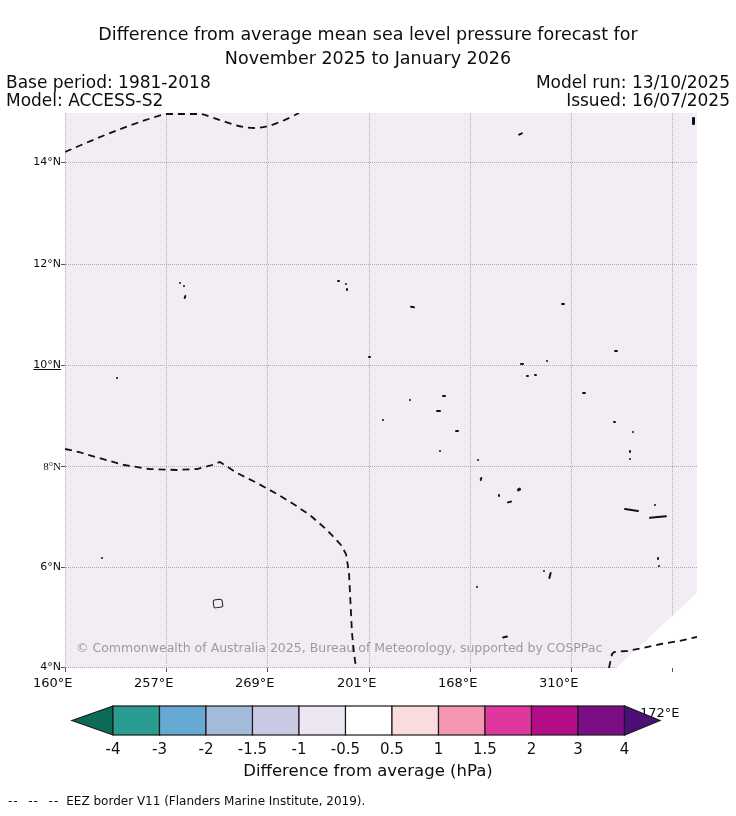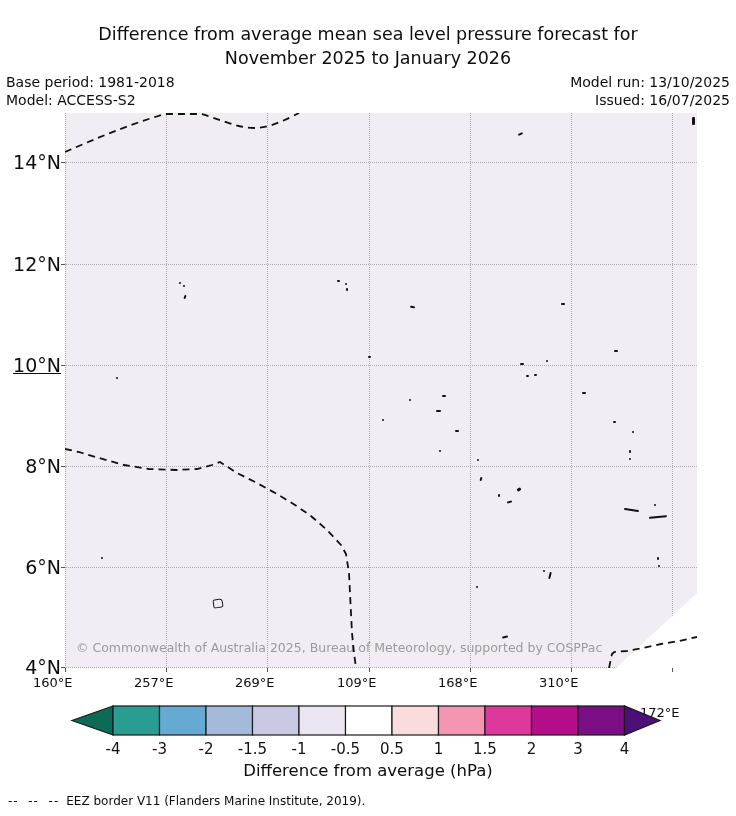--- a/index.html
+++ b/index.html
@@ -1,29 +1,29 @@
 <!DOCTYPE html>
 <html><head>
 <meta charset="utf-8">
 <style>
   html,body{margin:0;padding:0;background:#ffffff;}
   .page{position:relative;width:736px;height:816px;background:#ffffff;overflow:hidden;
         font-family:"DejaVu Sans","Liberation Sans",sans-serif;color:#000;}
   .title{position:absolute;left:0;top:22px;width:736px;text-align:center;
          font-size:17.5px;line-height:24px;color:#0d0d0d;}
-  .meta{position:absolute;top:73px;font-size:14px;line-height:18px;color:#0d0d0d;}
+  .meta{position:absolute;top:73px;font-size:17px;line-height:18px;color:#0d0d0d;}
   .meta.left{left:6px;text-align:left;}
   .meta.right{right:6px;text-align:right;}
   .map{position:absolute;left:65px;top:113px;width:632px;height:555px;}
   .gv{position:absolute;top:0;width:0;height:555px;border-left:1px dotted #b2abb5;}
   .gh{position:absolute;left:0;height:0;width:632px;border-top:1px dotted #b2abb5;}
   .island{position:absolute;background:#121016;border-radius:1px;}
   .atoll{position:absolute;background:transparent;border:1.4px solid #1c1a20;border-radius:2px 3px 2px 2px;transform:rotate(-8deg);}
   .copyright{position:absolute;left:11px;top:527px;font-size:12.5px;color:#9b9b9b;white-space:nowrap;}
-  .ytick-label{position:absolute;width:58px;text-align:right;font-size:19px;line-height:18px;color:#0d0d0d;}
+  .ytick-label{position:absolute;width:58px;text-align:right;font-size:11px;line-height:18px;color:#0d0d0d;}
   .xtick-label{position:absolute;width:64px;text-align:left;font-size:13px;line-height:18px;color:#0d0d0d;}
   .tick{position:absolute;background:#555;}
   svg.overlay{position:absolute;left:0;top:0;}
   .cbar-label{position:absolute;left:0;top:761px;width:736px;text-align:center;font-size:16.5px;color:#0d0d0d;}
   .footer{position:absolute;left:8px;top:794px;font-size:12px;color:#0d0d0d;white-space:pre;}
   .footer .dashes{letter-spacing:1px;margin-right:7px;white-space:pre;}
 </style>
 </head>
 <body>
 
@@ -111,35 +111,35 @@
       <div class="atoll" style="left: 148px; top: 486px; width: 8px; height: 7px;"></div>
     </div>
 
   <div id="axes">
       <div class="xtick-label" style="left: 33px; top: 674px;">160°E</div>
       <div class="tick" style="left: 65px; top: 668px; width: 1px; height: 4px;"></div>
       <div class="xtick-label" style="left: 134px; top: 674px;">257°E</div>
       <div class="tick" style="left: 166px; top: 668px; width: 1px; height: 4px;"></div>
       <div class="xtick-label" style="left: 235px; top: 674px;">269°E</div>
       <div class="tick" style="left: 267px; top: 668px; width: 1px; height: 4px;"></div>
-      <div class="xtick-label" style="left: 337px; top: 674px;">109°E</div>
+      <div class="xtick-label" style="left: 337px; top: 674px;">201°E</div>
       <div class="tick" style="left: 369px; top: 668px; width: 1px; height: 4px;"></div>
       <div class="xtick-label" style="left: 438px; top: 674px;">168°E</div>
       <div class="tick" style="left: 470px; top: 668px; width: 1px; height: 4px;"></div>
       <div class="xtick-label" style="left: 539px; top: 674px;">310°E</div>
       <div class="tick" style="left: 571px; top: 668px; width: 1px; height: 4px;"></div>
       <div class="xtick-label" style="left: 640px; top: 674px; margin-top: 30px;">172°E</div>
       <div class="tick" style="left: 672px; top: 668px; width: 1px; height: 4px;"></div>
       <div class="ytick-label" style="left: 3px; top: 153px;">14°N</div>
       <div class="tick" style="left: 61px; top: 162px; width: 4px; height: 1px;"></div>
       <div class="ytick-label" style="left: 3px; top: 255px;">12°N</div>
       <div class="tick" style="left: 61px; top: 264px; width: 4px; height: 1px;"></div>
       <div class="ytick-label" style="left: 3px; top: 356px; text-decoration: underline;">10°N</div>
       <div class="tick" style="left: 61px; top: 365px; width: 4px; height: 1px;"></div>
-      <div class="ytick-label" style="left: 3px; top: 457px;">8°N</div>
+      <div class="ytick-label" style="left: 3px; top: 457px; font-family: Liberation Serif, serif;">8°N</div>
       <div class="tick" style="left: 61px; top: 466px; width: 4px; height: 1px;"></div>
       <div class="ytick-label" style="left: 3px; top: 558px;">6°N</div>
       <div class="tick" style="left: 61px; top: 567px; width: 4px; height: 1px;"></div>
       <div class="ytick-label" style="left: 3px; top: 658px;">4°N</div>
       <div class="tick" style="left: 61px; top: 667px; width: 4px; height: 1px;"></div>
     </div>
 
   <svg id="cbar" class="overlay" width="736" height="60" style="top:700px">
       <polygon points="113,6 113,35 72,20.5" fill="#0d6b55" stroke="#1a1a1a" stroke-width="1.2"></polygon>
       <rect x="113" y="6" width="46.5" height="29" fill="#2a9d92" stroke="#1a1a1a" stroke-width="1.2"></rect>

